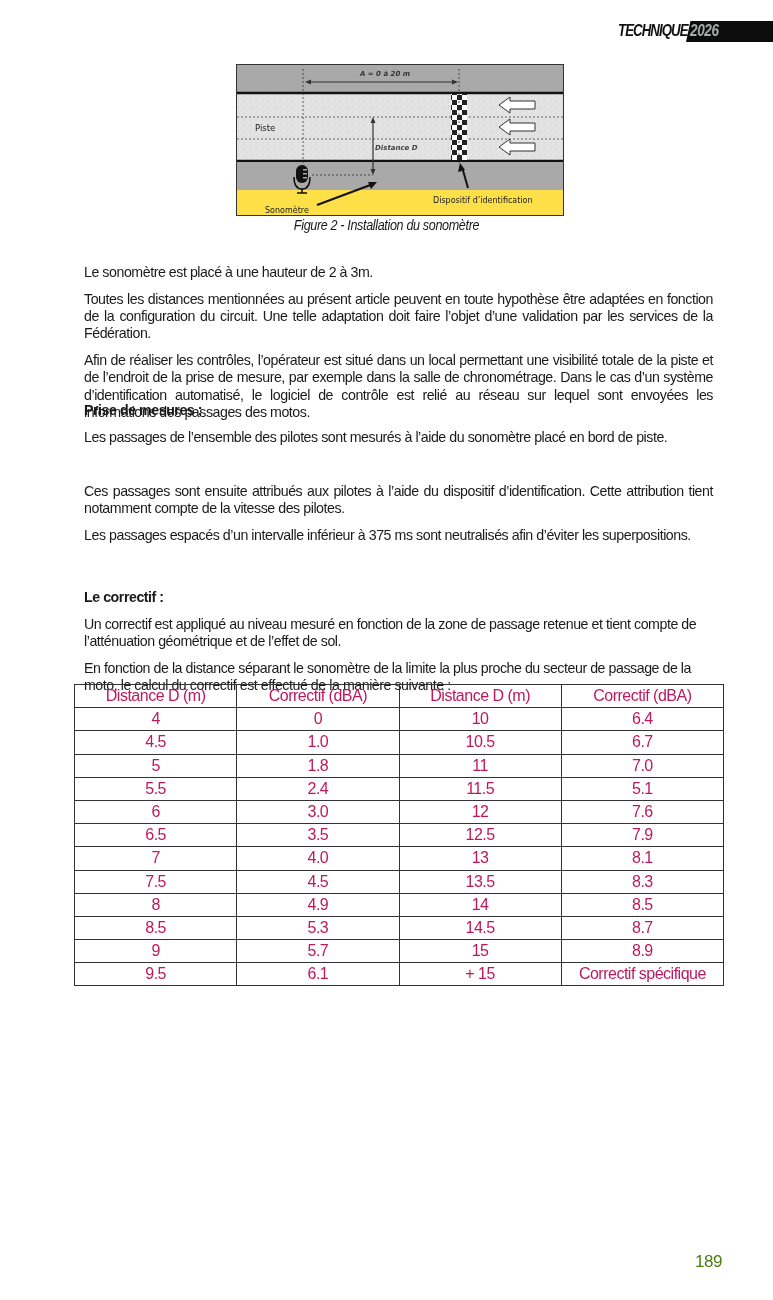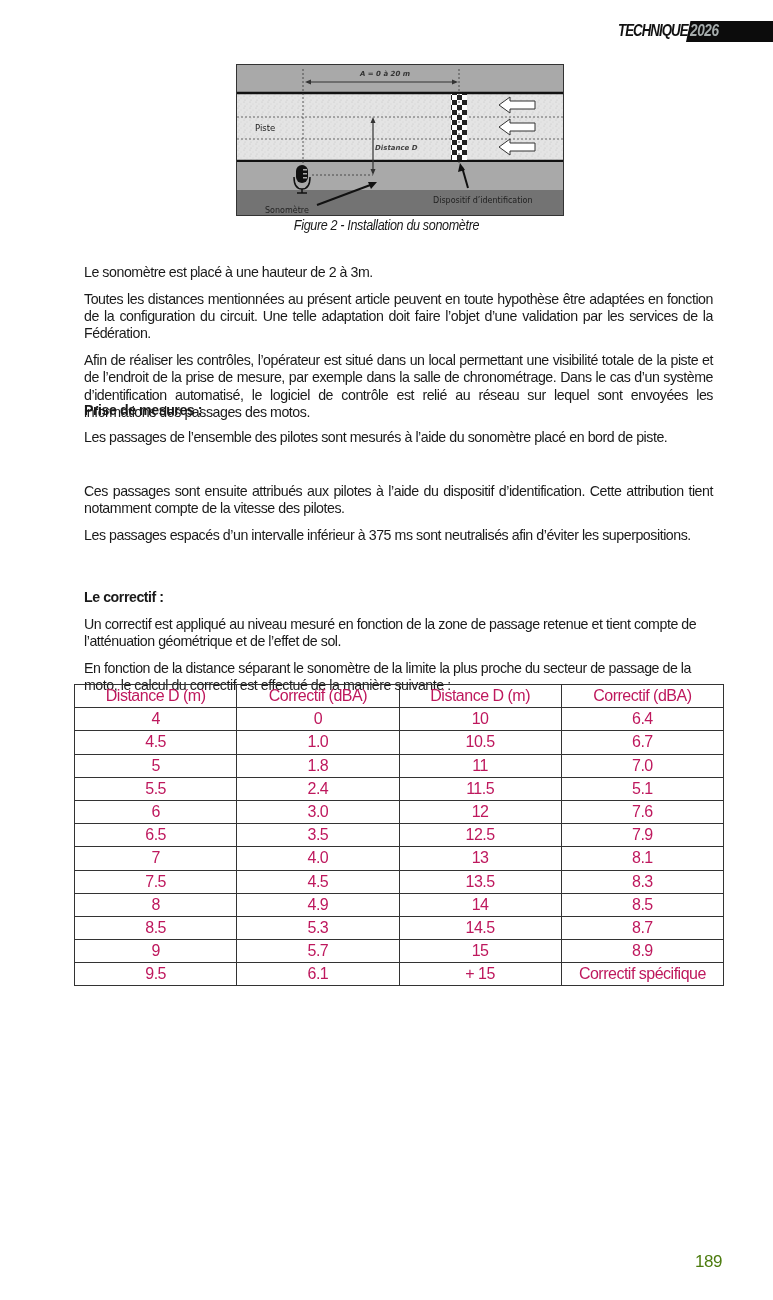--- a/index.html
+++ b/index.html
@@ -15,21 +15,21 @@
     }
     .header-block {
       position: absolute; left: 686px; top: 1px; width: 100px; height: 21px; background: #0c0c0c;
       transform: skewX(-12deg); transform-origin: left bottom;
     }
     .header-year {
       position: absolute; left: 690px; top: 1px; font-weight: bold; font-style: italic; font-size: 17px;
       letter-spacing: -0.5px; color: #a6adad; transform: scaleX(0.8); transform-origin: left center;
     }
 
-    .figure { position: absolute; left: 236px; top: 64px; width: 326px; height: 150px; border: 1.5px solid #333; background: #737373; overflow: hidden; }
+    .figure { position: absolute; left: 236px; top: 64px; width: 326px; height: 150px; border: 1.5px solid #333; background: #fde047; overflow: hidden; }
     .figure svg { display: block; }
     .figure-caption {
       position: absolute; left: 0; width: 773px; top: 217px; text-align: center; font-style: italic;
       font-size: 14px; letter-spacing: -0.4px; transform: scaleX(0.9); color: #1a1a1a;
     }
 
     .body-text {
       position: absolute; left: 74px; width: 649px; font-size: 14.2px; line-height: 17.1px;
       letter-spacing: -0.45px; color: #1a1a1a;
     }

